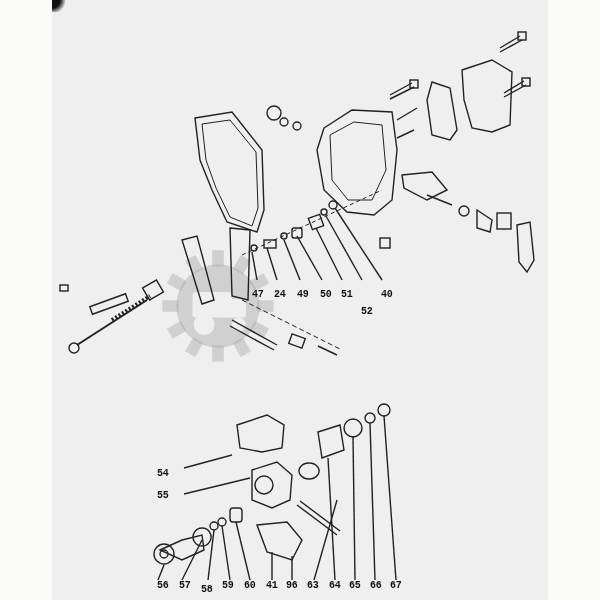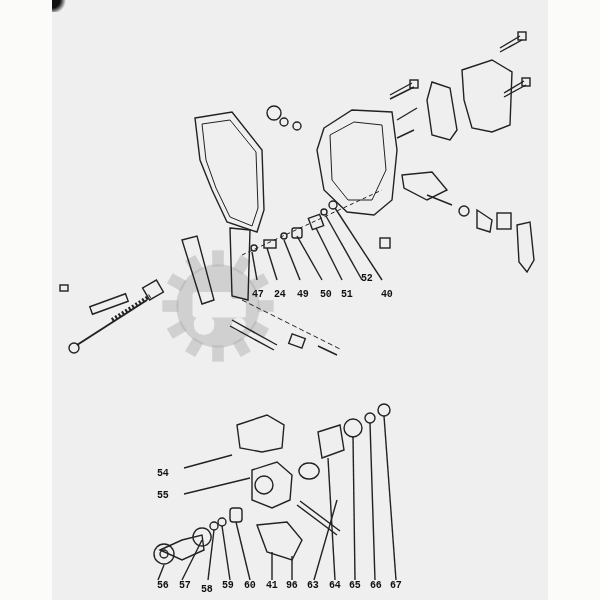--- a/index.html
+++ b/index.html
@@ -145,21 +145,21 @@
       <path d="M318 423 L323 580"></path>
       <path d="M332 416 L344 580"></path>
   </svg>
 
 
   <span class="callout" style="left:200px;top:289px">47</span>
   <span class="callout" style="left:222px;top:289px">24</span>
   <span class="callout" style="left:245px;top:289px">49</span>
   <span class="callout" style="left:268px;top:289px">50</span>
   <span class="callout" style="left:289px;top:289px">51</span>
-  <span class="callout" style="left:309px;top:273px">52</span>
+  <span class="callout" style="left:309px;top:306px">52</span>
   <span class="callout" style="left:329px;top:289px">40</span>
 
   <span class="callout" style="left:105px;top:468px">54</span>
   <span class="callout" style="left:105px;top:490px">55</span>
 
   <span class="callout" style="left:105px;top:580px">56</span>
   <span class="callout" style="left:127px;top:580px">57</span>
   <span class="callout" style="left:149px;top:584px">58</span>
   <span class="callout" style="left:170px;top:580px">59</span>
   <span class="callout" style="left:192px;top:580px">60</span>

